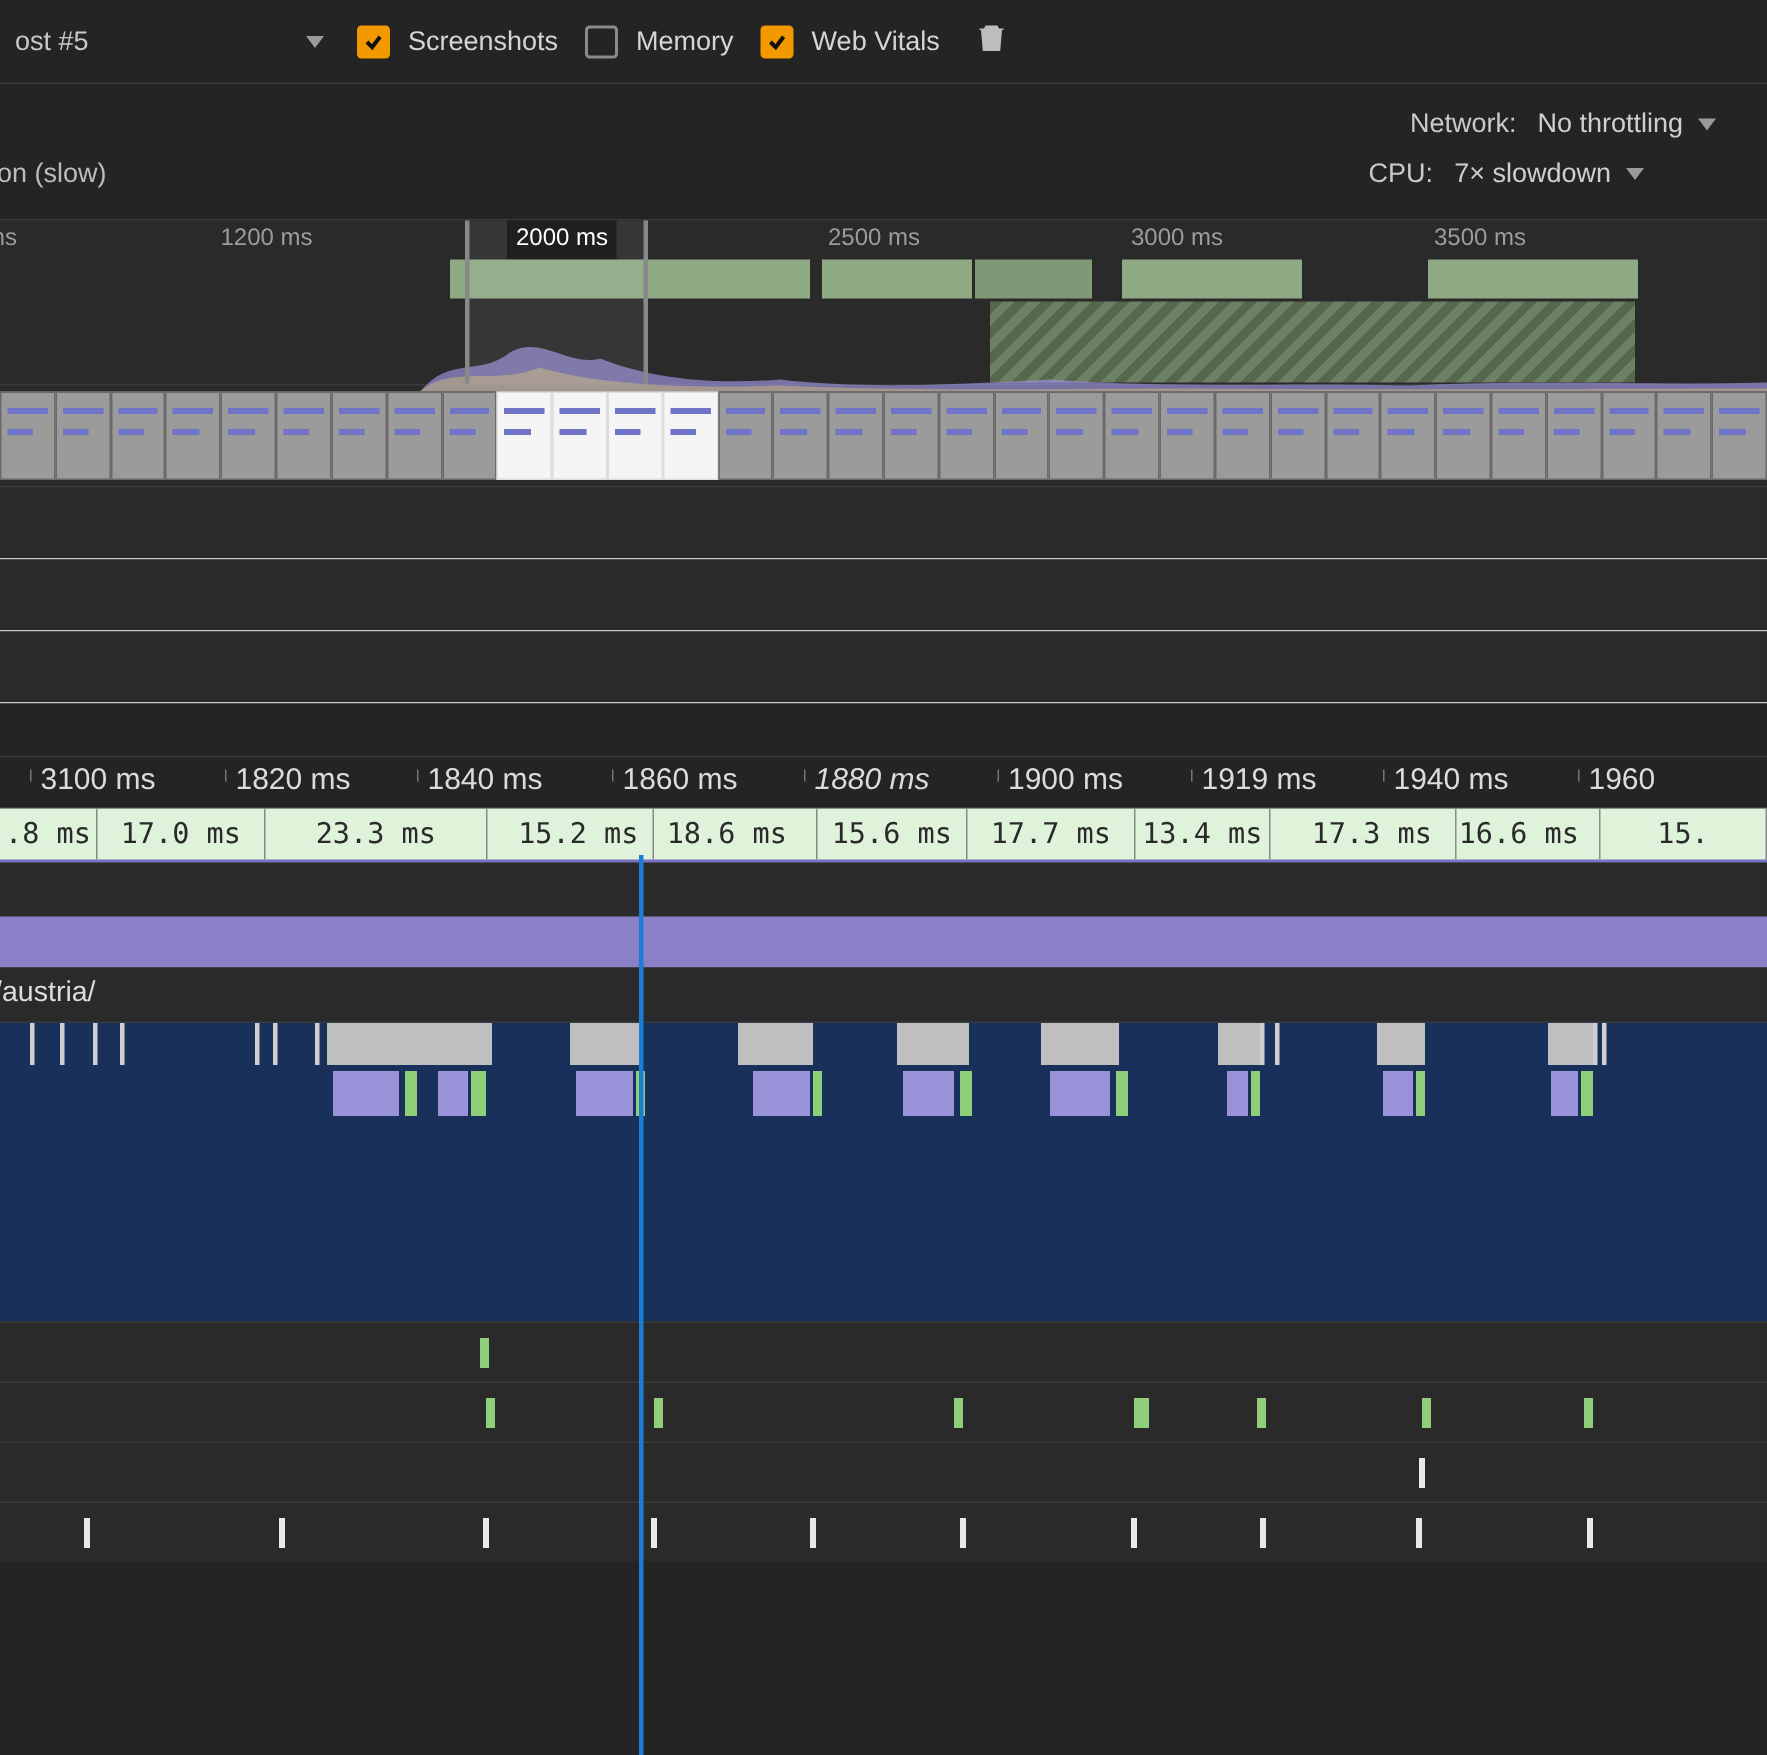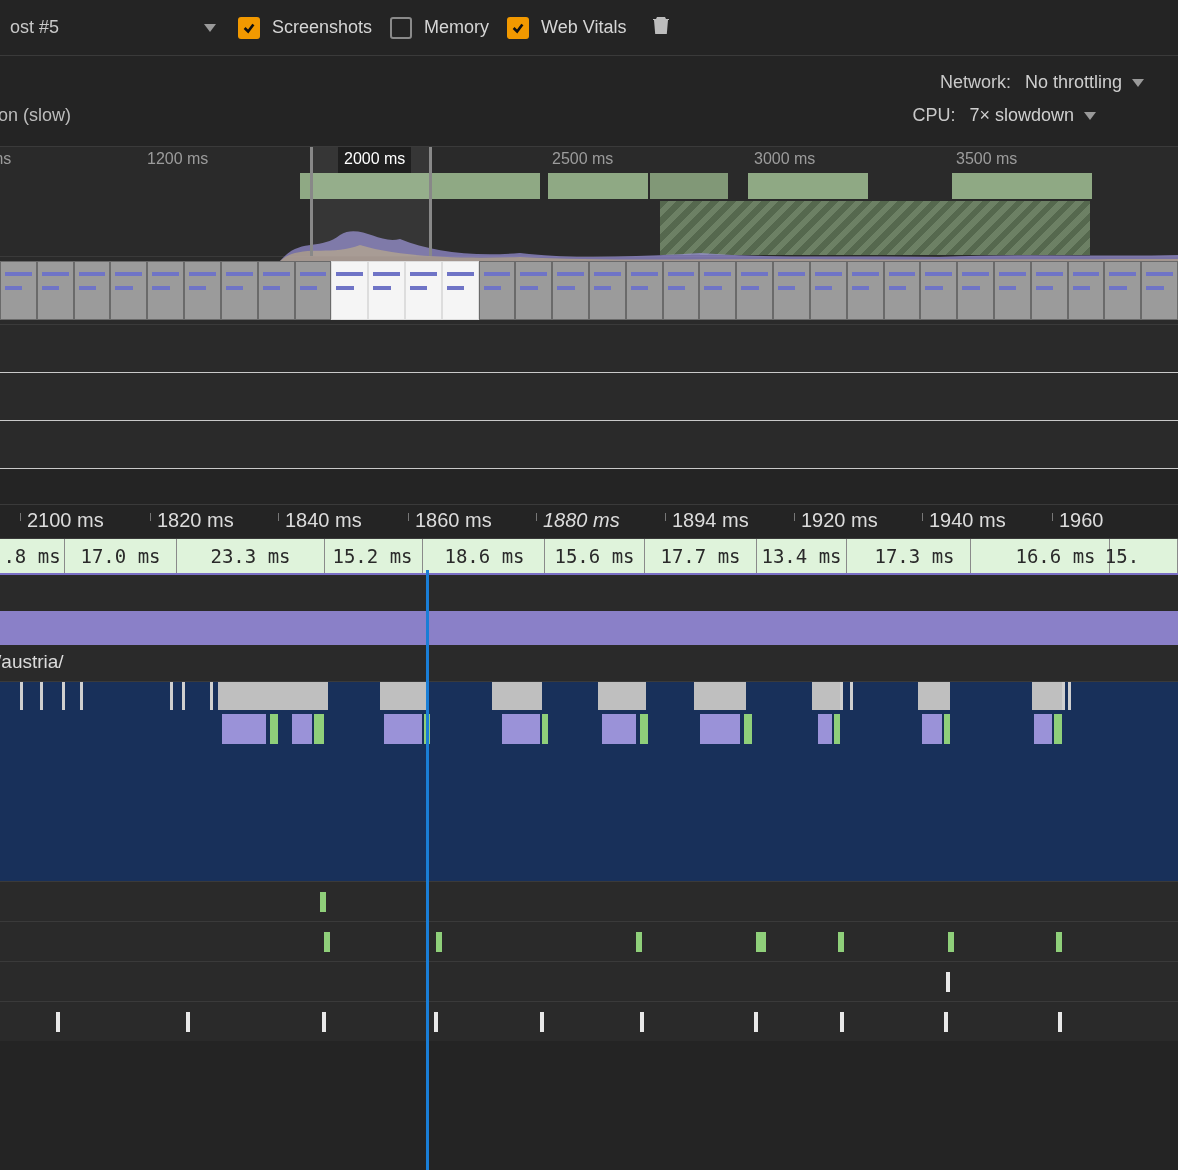--- a/index.html
+++ b/index.html
@@ -276,67 +276,67 @@
   </div>
 
 <div class="lane"></div>
 <div class="lane"></div>
 <div class="lane"></div>
 <div class="gap"></div>
 
 <div class="detail-ruler" id="detail-ruler">
     <div class="dr-tick" style="left: 20px;">
       <span class="line"></span>
-      <span>2100 ms</span>
+      <span>3100 ms</span>
     </div>
     <div class="dr-tick" style="left: 150px;">
       <span class="line"></span>
       <span>1820 ms</span>
     </div>
     <div class="dr-tick" style="left: 278px;">
       <span class="line"></span>
       <span>1840 ms</span>
     </div>
     <div class="dr-tick" style="left: 408px;">
       <span class="line"></span>
       <span>1860 ms</span>
     </div>
     <div class="dr-tick" style="left: 536px; font-style: italic;">
       <span class="line"></span>
       <span>1880 ms</span>
     </div>
     <div class="dr-tick" style="left: 665px;">
       <span class="line"></span>
-      <span>1894 ms</span>
+      <span>1900 ms</span>
     </div>
     <div class="dr-tick" style="left: 794px;">
       <span class="line"></span>
-      <span>1920 ms</span>
+      <span>1919 ms</span>
     </div>
     <div class="dr-tick" style="left: 922px;">
       <span class="line"></span>
       <span>1940 ms</span>
     </div>
     <div class="dr-tick" style="left: 1052px;">
       <span class="line"></span>
       <span>1960</span>
     </div>
   </div>
 
 <div class="frames" id="frames">
     <div class="frame-seg" style="left: 0px; width: 65px;">.8 ms</div>
     <div class="frame-seg" style="left: 65px; width: 112px;">17.0 ms</div>
     <div class="frame-seg" style="left: 177px; width: 148px;">23.3 ms</div>
-    <div class="frame-seg" style="left: 323px; width: 100px; text-align: right;">15.2 ms</div>
+    <div class="frame-seg" style="left: 336px; width: 100px; text-align: right;">15.2 ms</div>
     <div class="frame-seg" style="left: 425px; width: 120px;">18.6 ms</div>
     <div class="frame-seg" style="left: 545px; width: 100px;">15.6 ms</div>
     <div class="frame-seg" style="left: 645px; width: 112px;">17.7 ms</div>
     <div class="frame-seg" style="left: 757px; width: 90px;">13.4 ms</div>
     <div class="frame-seg" style="left: 859px; width: 112px;">17.3 ms</div>
-    <div class="frame-seg" style="left: 1002px; width: 108px;">16.6 ms</div>
+    <div class="frame-seg" style="left: 959px; width: 108px;">16.6 ms</div>
     <div class="frame-seg" style="left: 1067px; width: 111px;">15.</div>
   </div>
 
 <div class="band dark"></div>
 <div class="band purple"></div>
 <div class="band label">
   <span style="margin-left:-32px">ps/austria/</span>
 </div>
 
 <div class="flame" id="flame">

